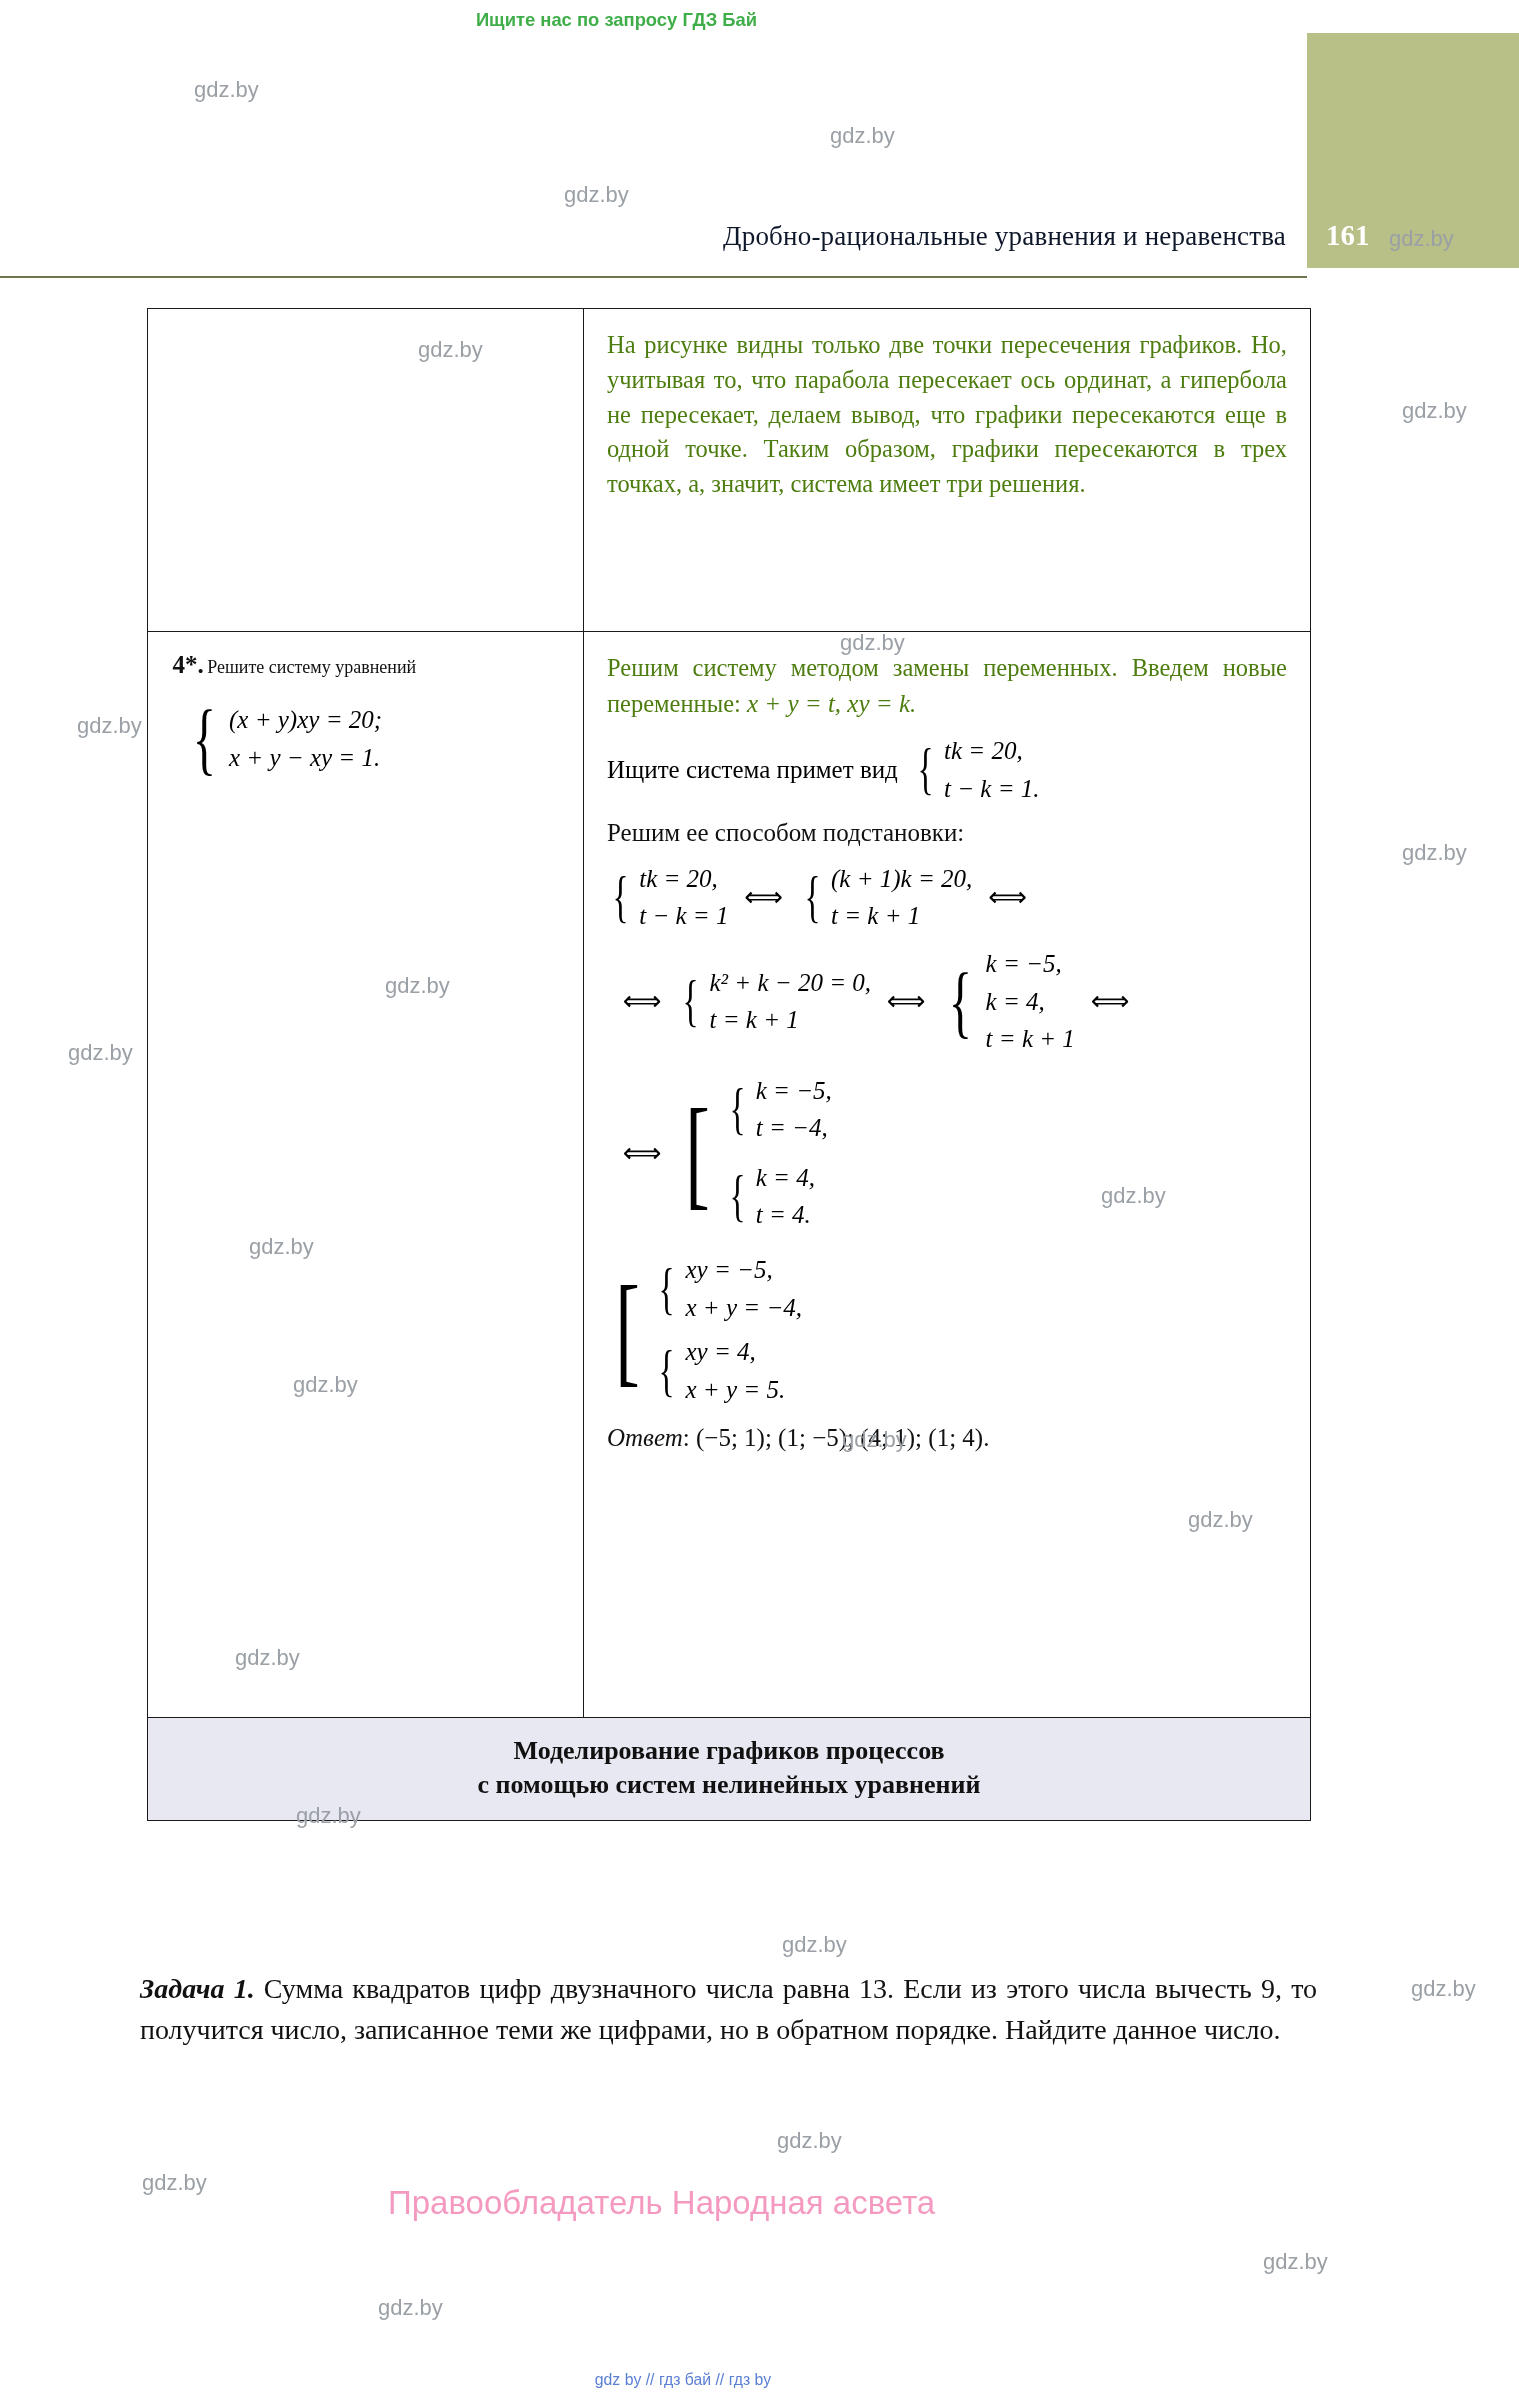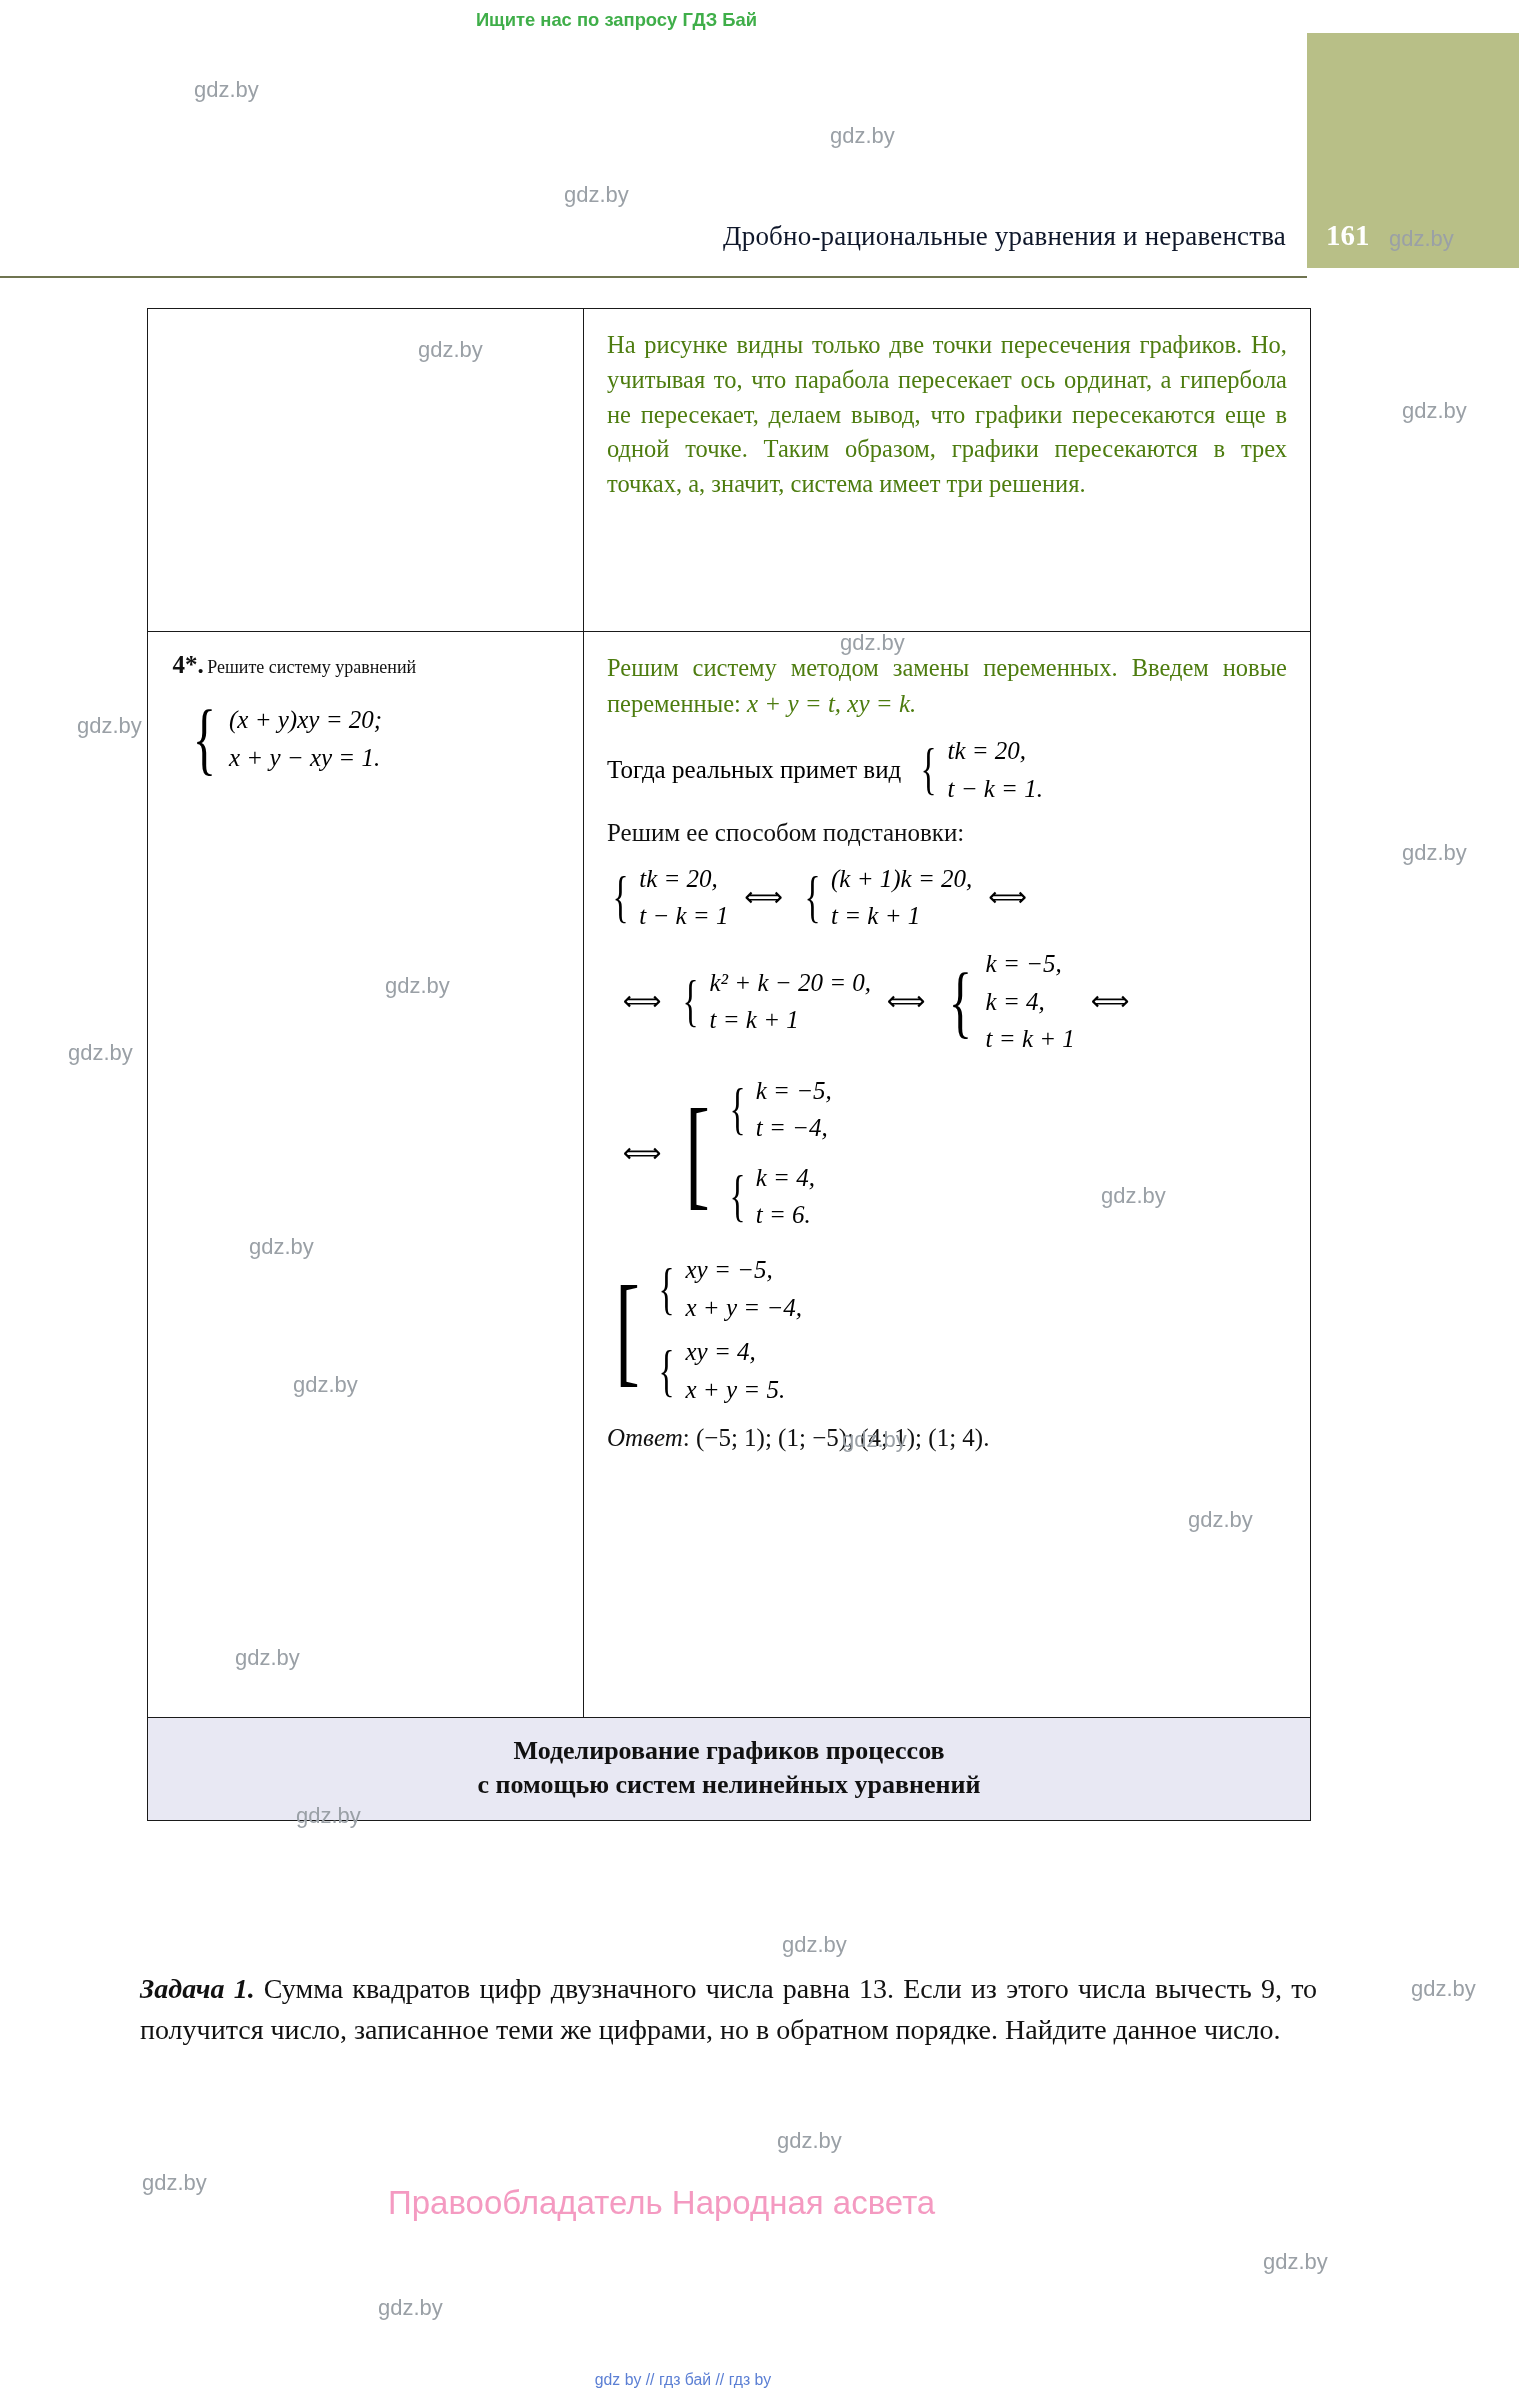--- a/index.html
+++ b/index.html
@@ -249,21 +249,21 @@
         </div>
       </div>
 
       <div class="cell-right tcell-min-2">
         <div class="just">
           <span>Решим систему методом замены переменных. Введем новые переменные:</span>
           <span class="math">x + y = t, xy = k.</span>
         </div>
 
         <div class="eq-line">
-          <span style="margin-right:14px;">Тогда реальных примет вид</span>
+          <span style="margin-right:14px;">Ищите система примет вид</span>
           <span class="sysblock">
             <span class="brace">{</span>
             <span class="syslines math">
               <span>tk = 20,</span>
               <span>t − k = 1.</span>
             </span>
           </span>
         </div>
 
         <div class="line">Решим ее способом подстановки:</div>
@@ -317,21 +317,21 @@
                 <span class="brace">{</span>
                 <span class="syslines math">
                   <span>k = −5,</span>
                   <span>t = −4,</span>
                 </span>
               </span>
               <span class="sysblock" style="margin:3.5px 0;">
                 <span class="brace">{</span>
                 <span class="syslines math">
                   <span>k = 4,</span>
-                  <span>t = 6.</span>
+                  <span>t = 4.</span>
                 </span>
               </span>
             </span>
           </span>
         </div>
 
 
         <div class="eq-line ind">
           <span class="sysblock">
             <span class="brace" style="font-size:123px;">[</span>

